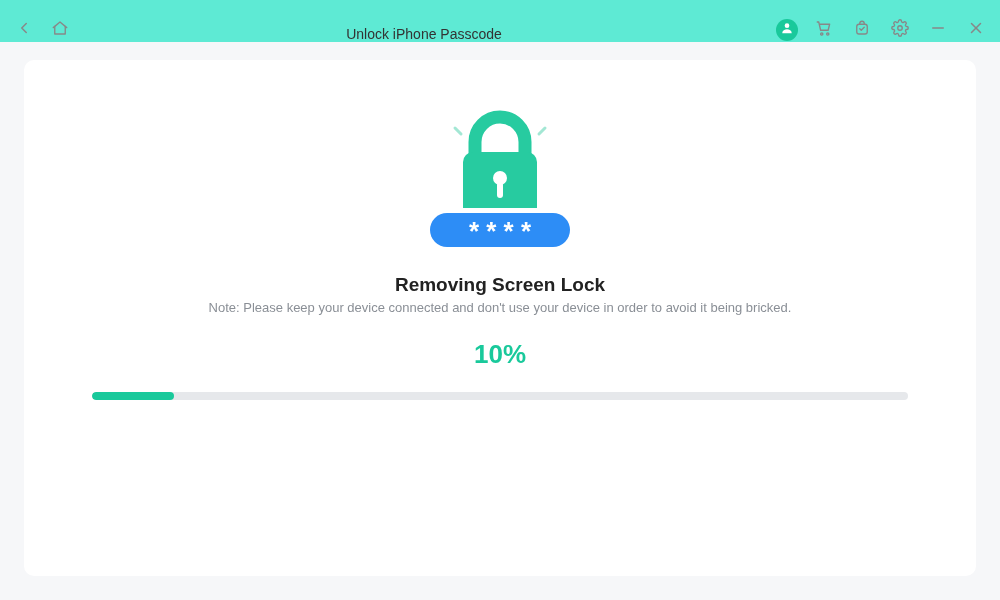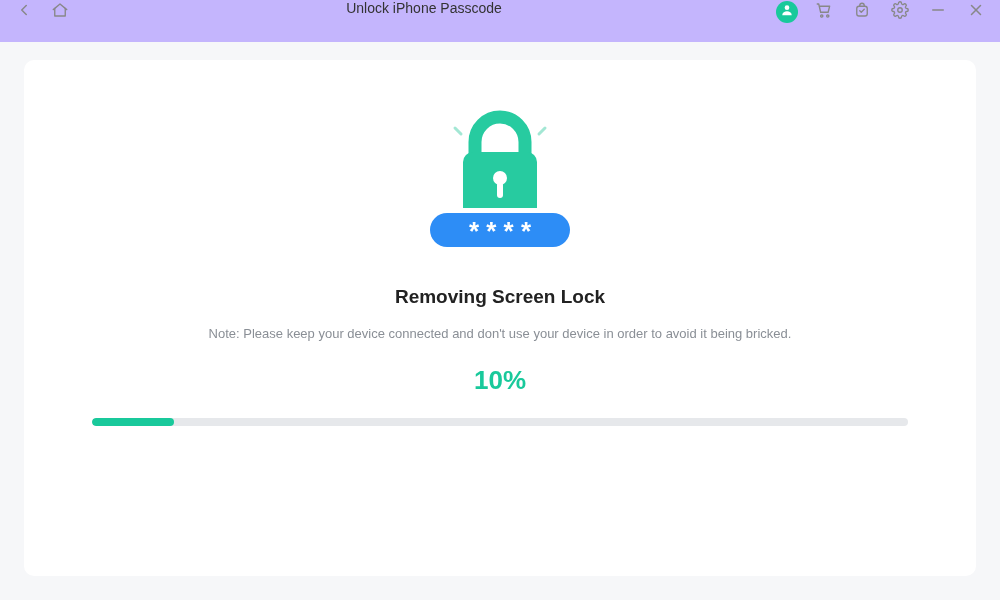--- a/index.html
+++ b/index.html
@@ -10,23 +10,23 @@
     body {
       font-family: -apple-system, BlinkMacSystemFont, "Segoe UI", Arial, sans-serif;
       background: #fff;
       width: 1000px;
       height: 600px;
       overflow: hidden;
     }
     .titlebar {
       height: 42px;
       display: flex;
-      align-items: flex-start;
+      align-items: flex-end;
       padding: 0 12px;
-      background: #c4b5fd;
+      background: #5eead4;
     }
     .titlebar-left {
       display: flex;
       align-items: center;
       gap: 12px;
     }
     .titlebar-center {
       flex: 1;
       text-align: center;
       font-size: 14px;
@@ -75,27 +75,27 @@
       flex-direction: column;
       align-items: center;
     }
     .lock-illustration {
       position: relative;
       width: 170px;
       height: 160px;
       margin-top: 0px;
     }
     .main-title {
-      margin-top: 26px;
+      margin-top: 14px;
       font-size: 19px;
       font-weight: 700;
       color: #222;
     }
     .note-text {
-      margin-top: 18px;
+      margin-top: 4px;
       font-size: 13px;
       color: #8a8f96;
       text-align: left;
     }
     .percent {
       margin-top: 24px;
       font-size: 26px;
       font-weight: 700;
       color: #19c99b;
     }

